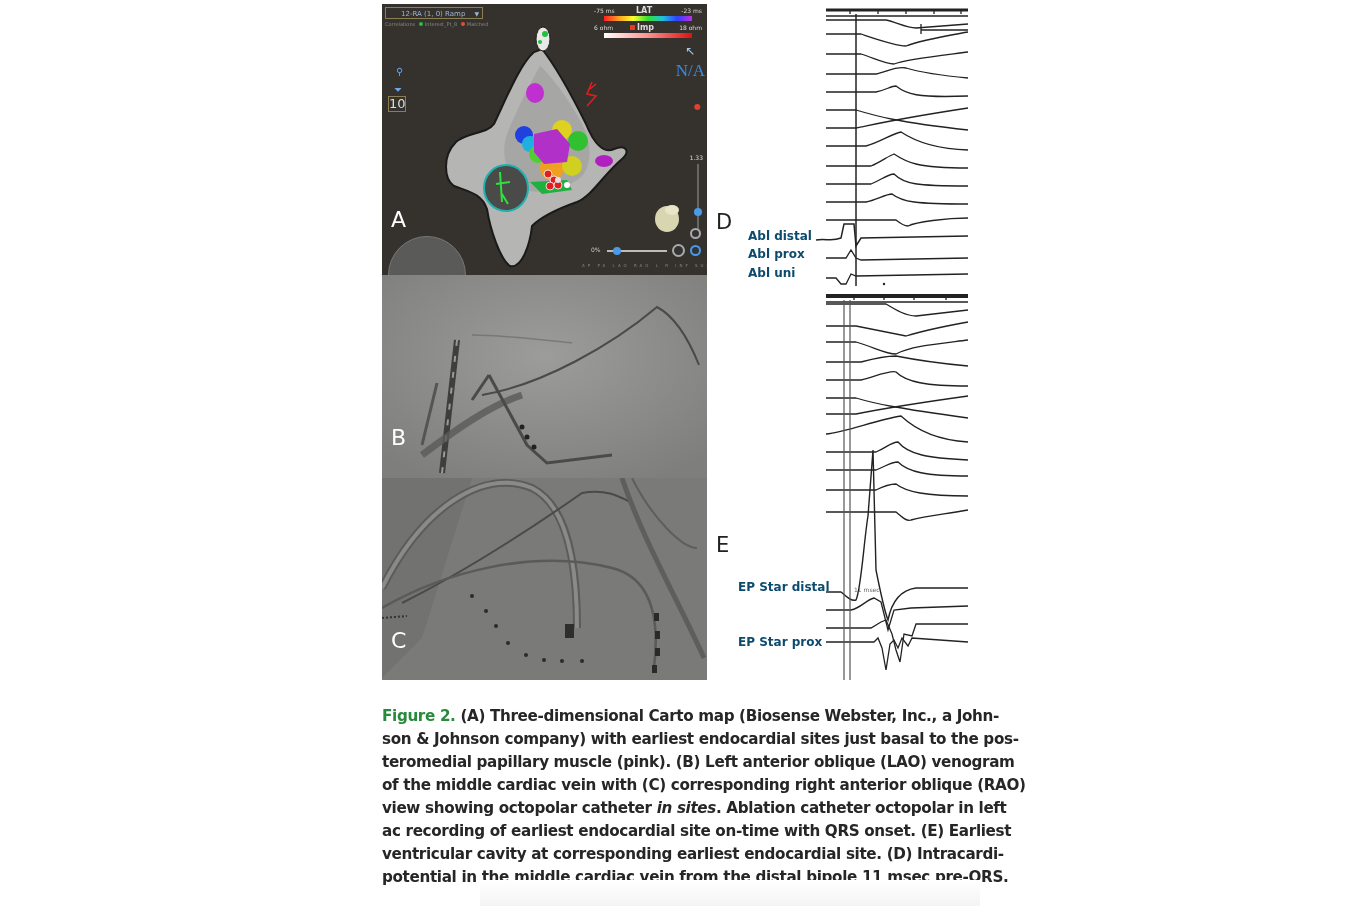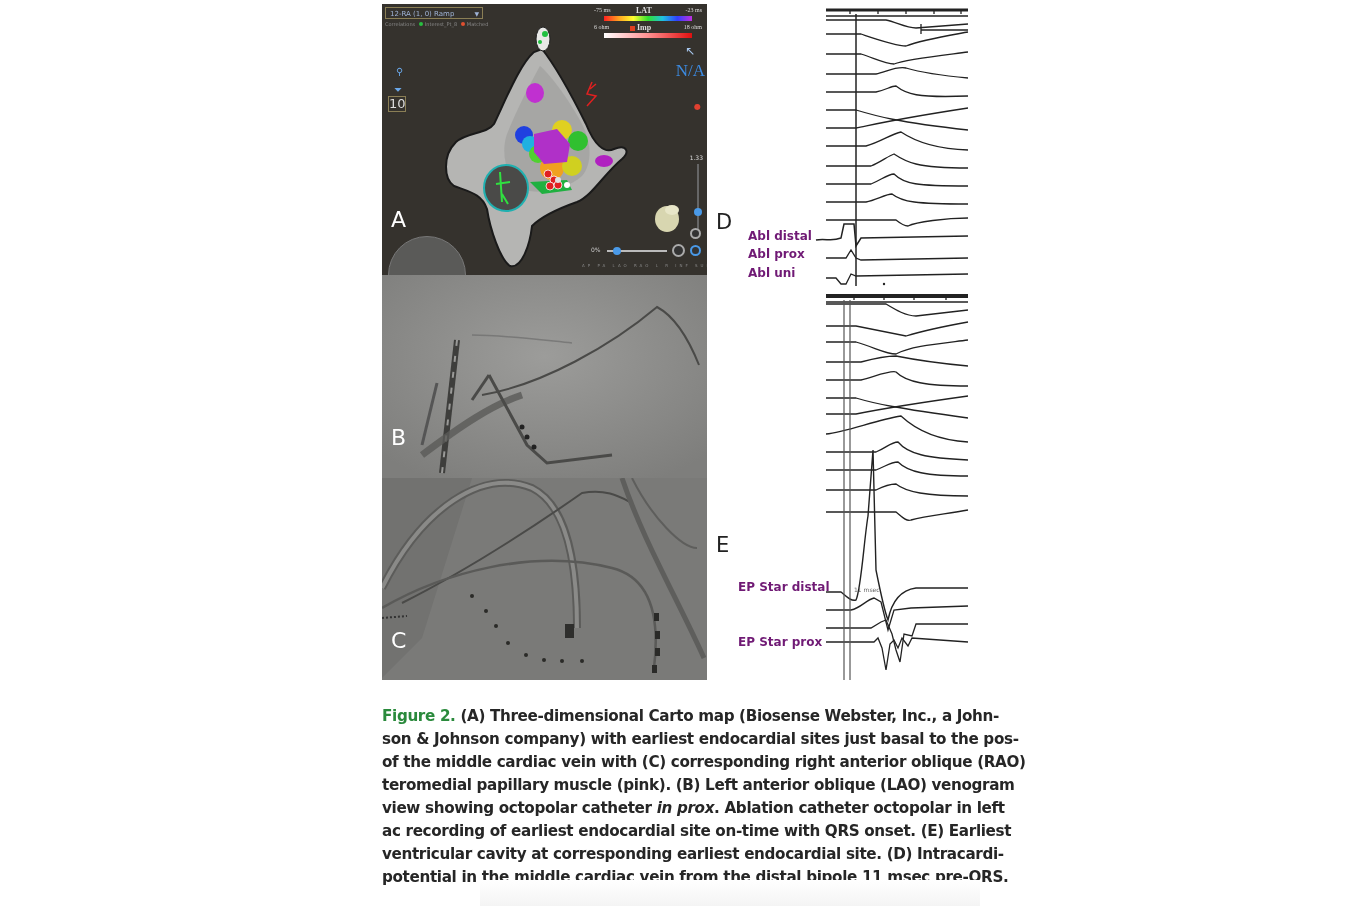--- a/index.html
+++ b/index.html
@@ -9,27 +9,27 @@
 
   
   .panel-a { position: absolute; left: 0; top: 0; width: 325px; height: 271px; background: #35322d; overflow: hidden; }
   .panel-b { position: absolute; left: 0; top: 271px; width: 325px; height: 203px; background: #8d8d8b; overflow: hidden; }
   .panel-c { position: absolute; left: 0; top: 474px; width: 325px; height: 202px; background: #7b7b79; overflow: hidden; }
   .panel-letter { position: absolute; color: #ffffff; font-family: "DejaVu Sans", sans-serif; font-size: 22px; }
   .panel-a .panel-letter { left: 9px; top: 203px; }
   .panel-b .panel-letter { left: 9px; top: 150px; }
   .panel-c .panel-letter { left: 9px; top: 150px; }
 
-  .map-dropdown { position: absolute; left: 3px; top: 3px; width: 98px; height: 12px; border: 1px solid #8a7e55; color: #9fb3d6; font-size: 7px; line-height: 12px; padding-left: 4px; box-sizing: border-box; }
+  .map-dropdown { position: absolute; left: 3px; top: 3px; width: 98px; height: 12px; border: 1px solid #8a7e55; color: #9fb3d6; font-size: 7px; line-height: 12px; padding-left: 15px; box-sizing: border-box; }
   .map-dropdown .caret { position: absolute; right: 3px; top: 0; font-size: 6px; }
   .map-legend { position: absolute; left: 3px; top: 17px; font-size: 5px; color: #888; white-space: nowrap; }
   .map-legend .dot-g { display: inline-block; width: 4px; height: 4px; border-radius: 50%; background: #28c040; margin: 0 2px; }
   .map-legend .dot-r { display: inline-block; width: 4px; height: 4px; border-radius: 50%; background: #e05030; margin: 0 2px; }
 
-  .lat-bar { position: absolute; left: 212px; top: 3px; width: 108px; font-size: 6px; color: #ddd; font-family: Liberation Serif, serif; }
+  .lat-bar { position: absolute; left: 212px; top: 3px; width: 108px; font-size: 6px; color: #ddd; }
   .lat-bar .row { position: relative; height: 8px; }
   .lat-bar .min { position: absolute; left: 0; top: 0; }
   .lat-bar .title { position: absolute; left: 42px; top: -1px; font-size: 8px; font-weight: bold; }
   .lat-bar .max { position: absolute; right: 0; top: 0; }
   .lat-gradient { height: 5px; margin: 1px 10px 3px 10px; background: linear-gradient(to right, #ff2020, #ffa020, #ffff30, #30e030, #20c0e0, #3040ff, #c030e0); }
   .imp-gradient { height: 5px; margin: 1px 10px 0 10px; background: linear-gradient(to right, #ffffff, #ff9090, #e01010); }
   .imp-bar-check { display: inline-block; width: 5px; height: 5px; background: #e04020; vertical-align: middle; margin-right: 2px; }
 
   .na-label { position: absolute; right: 2px; top: 57px; color: #3c8ae0; font-size: 17px; font-family: Liberation Serif, serif; }
   .arrow-tool { position: absolute; right: 12px; top: 40px; color: #a8c8ef; font-size: 12px; }
@@ -43,21 +43,21 @@
   .pct-label { position: absolute; left: 209px; top: 242px; font-size: 6px; color: #ccc; }
   .round-btn { position: absolute; width: 11px; height: 11px; border-radius: 50%; border: 2px solid #aaa; box-sizing: border-box; background: #333; }
   .view-labels { position: absolute; left: 200px; top: 259px; font-size: 4px; color: #888; letter-spacing: 3px; white-space: nowrap; }
   .compass { position: absolute; left: 6px; top: 232px; width: 76px; height: 76px; border-radius: 50%; background: #5a5a58; border: 1px solid #777; }
 
   
   .tracing { position: absolute; }
   .tracing-d { left: 334px; top: 0; width: 266px; height: 282px; }
   .tracing-e { left: 334px; top: 286px; width: 266px; height: 390px; }
   .trace-letter { position: absolute; font-size: 21px; color: #222; font-family: "DejaVu Sans", sans-serif; }
-  .trace-label { position: absolute; font-size: 12px; font-weight: bold; color: #701a75; font-family: "DejaVu Sans", sans-serif; white-space: nowrap; }
+  .trace-label { position: absolute; font-size: 12px; font-weight: bold; color: #0c4a6e; font-family: "DejaVu Sans", sans-serif; white-space: nowrap; }
 
   
   .caption { position: absolute; left: 382px; top: 705px; width: 598px; font-family: "DejaVu Sans", sans-serif; font-size: 15.2px; line-height: 23px; color: #262626; font-weight: bold; letter-spacing: -0.35px; }
   .caption .fig-label { color: #2a8a3c; }
   .caption .line { display: block; white-space: nowrap; text-align: justify; text-align-last: justify; }
   .caption .line.last { text-align-last: left; }
   .caption em { font-style: italic; }
   .bottom-fade { position: absolute; left: 480px; top: 880px; width: 500px; height: 26px; background: linear-gradient(to bottom, #ffffff, #f4f4f4); }
 </style>
 </head>
@@ -267,20 +267,20 @@
     </svg>
     <span class="trace-letter" style="left:0;top:243px">E</span>
     <span class="trace-label" style="left:22px;top:290px">EP Star distal</span>
     <span class="trace-label" style="left:22px;top:345px">EP Star prox</span>
   </div>
 </div>
 
 <div class="caption">
   <span class="line"><span class="fig-label">Figure 2.</span><span> (A) Three-dimensional Carto map (Biosense Webster, Inc., a John-</span></span>
   <span class="line">son &amp; Johnson company) with earliest endocardial sites just basal to the pos-</span>
+  <span class="line">teromedial papillary muscle (pink). (B) Left anterior oblique (LAO) venogram</span>
   <span class="line">of the middle cardiac vein with (C) corresponding right anterior oblique (RAO)</span>
-  <span class="line">teromedial papillary muscle (pink). (B) Left anterior oblique (LAO) venogram</span>
-  <span class="line"><span>view showing octopolar catheter </span><em>in prox</em><span>. Ablation catheter octopolar in left</span></span>
+  <span class="line"><span>view showing octopolar catheter </span><em>in sites</em><span>. Ablation catheter octopolar in left</span></span>
   <span class="line">ac recording of earliest endocardial site on-time with QRS onset. (E) Earliest</span>
   <span class="line">ventricular cavity at corresponding earliest endocardial site. (D) Intracardi-</span>
   <span class="line last">potential in the middle cardiac vein from the distal bipole 11 msec pre-QRS.</span>
 </div>
 <div class="bottom-fade"></div>
 
 </body></html>

